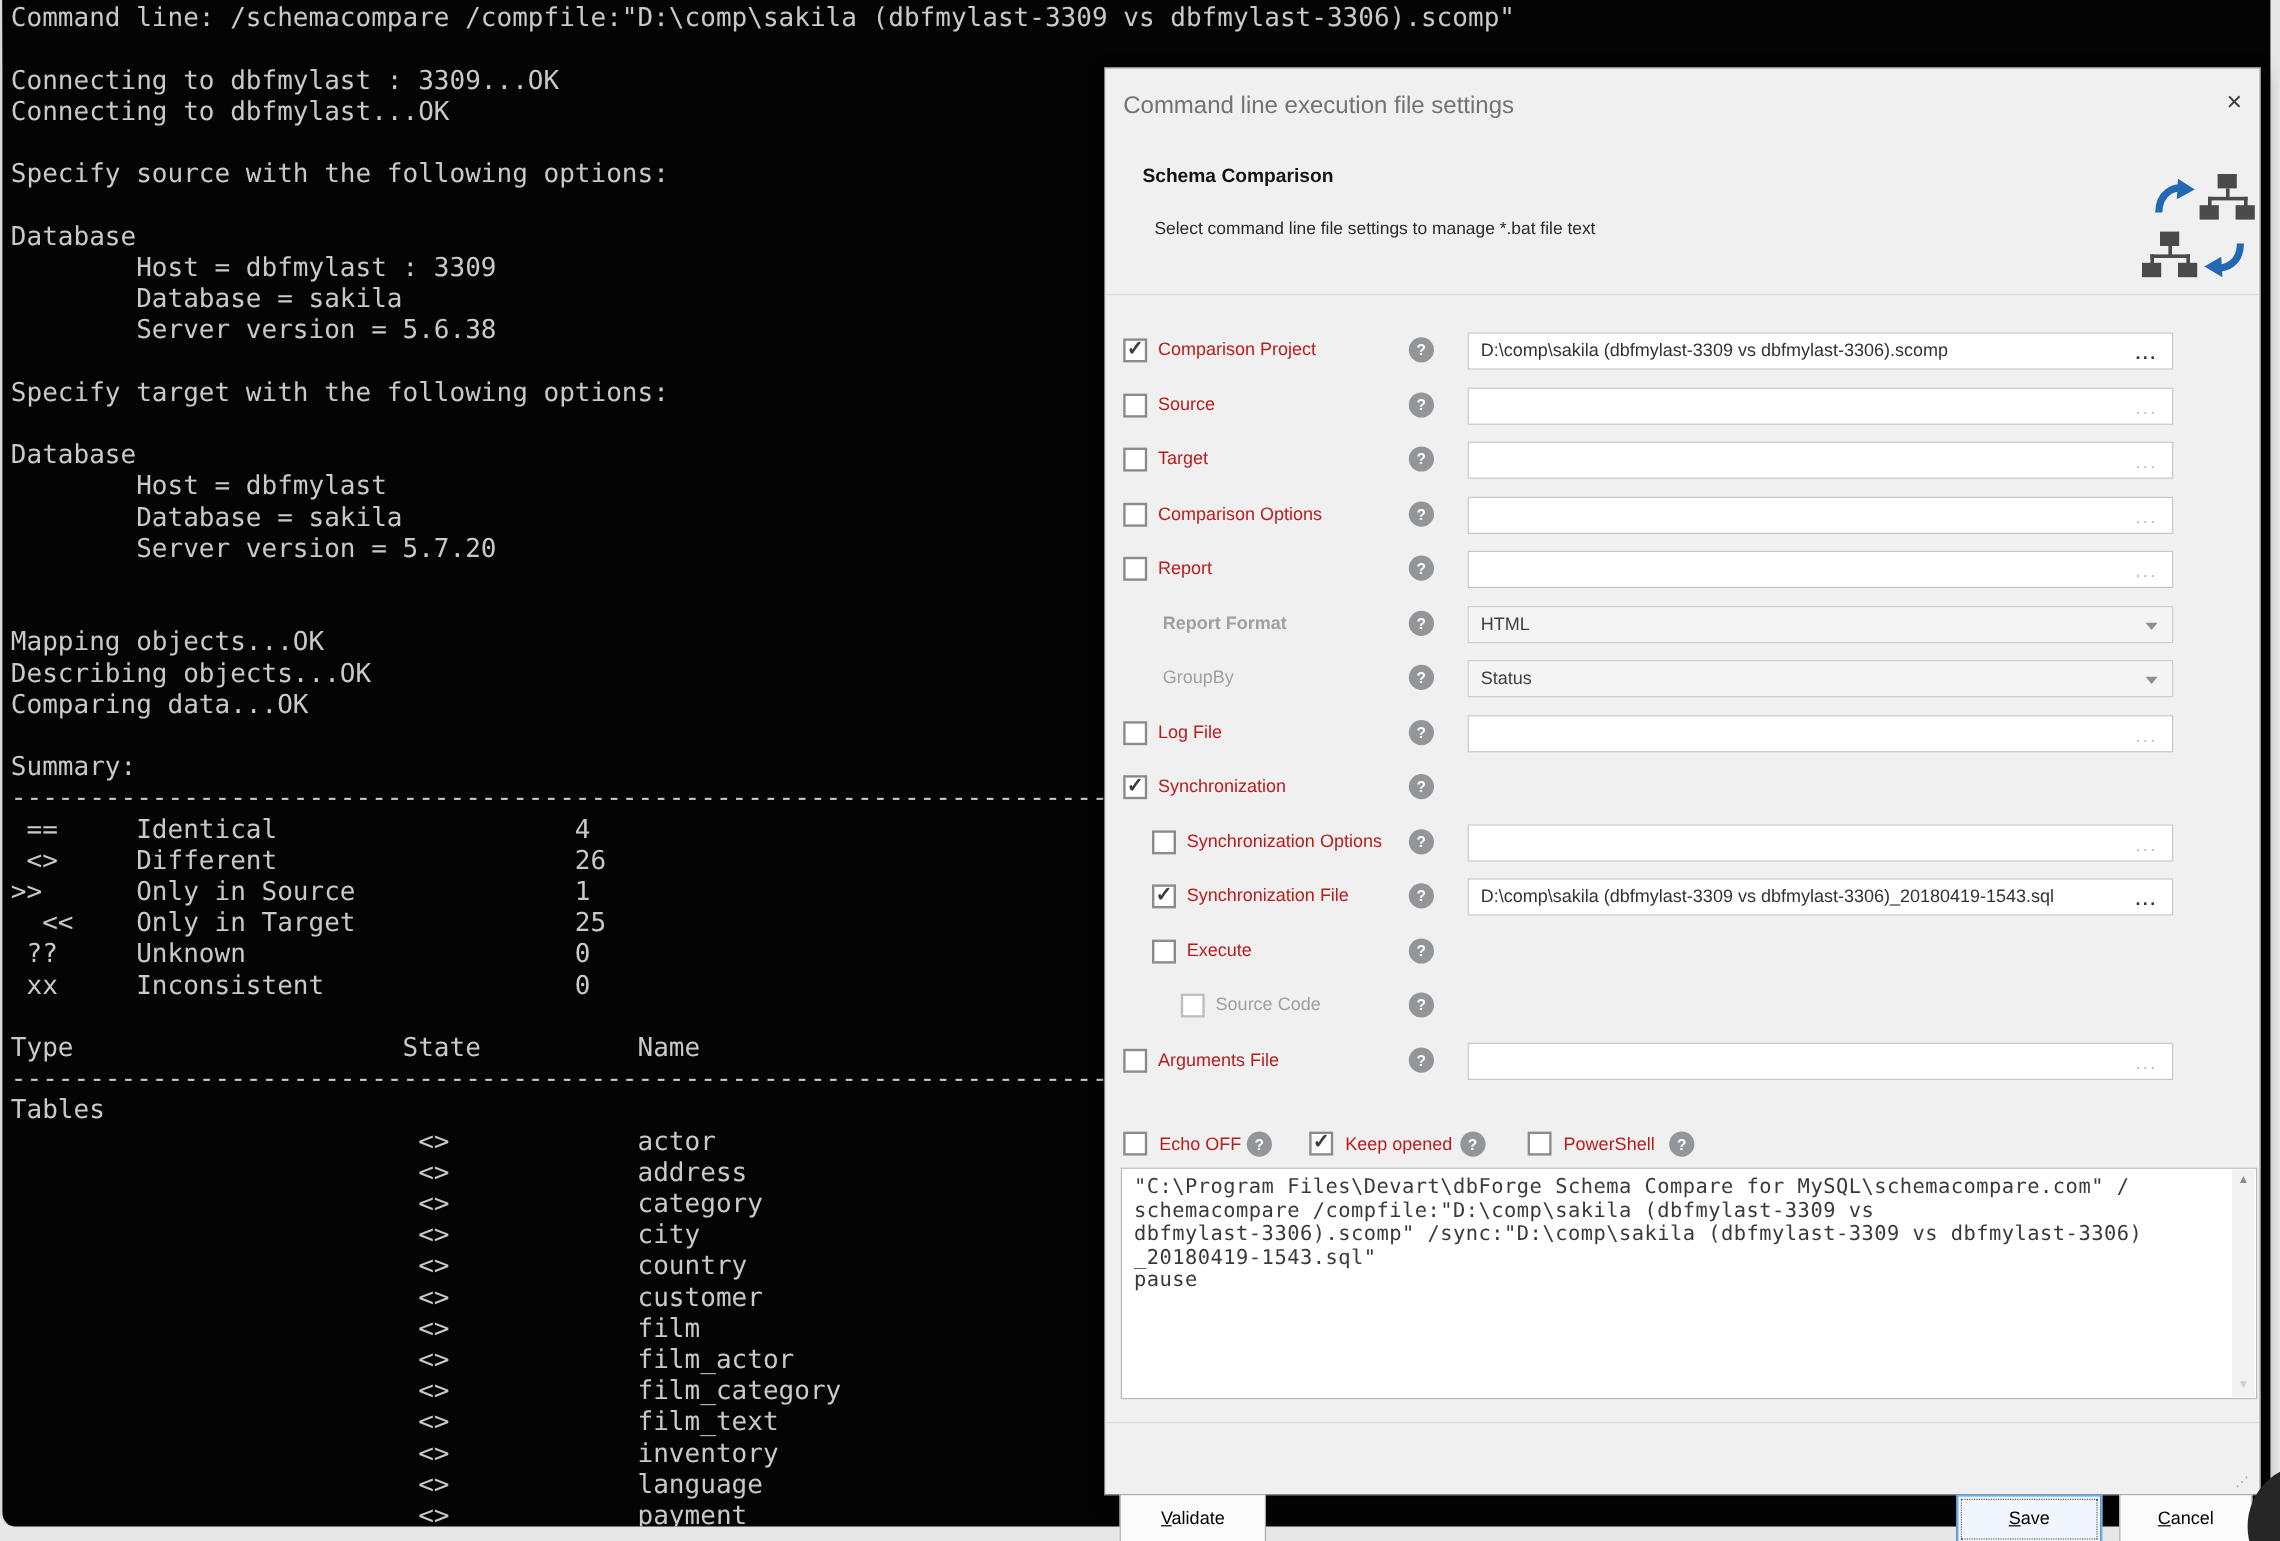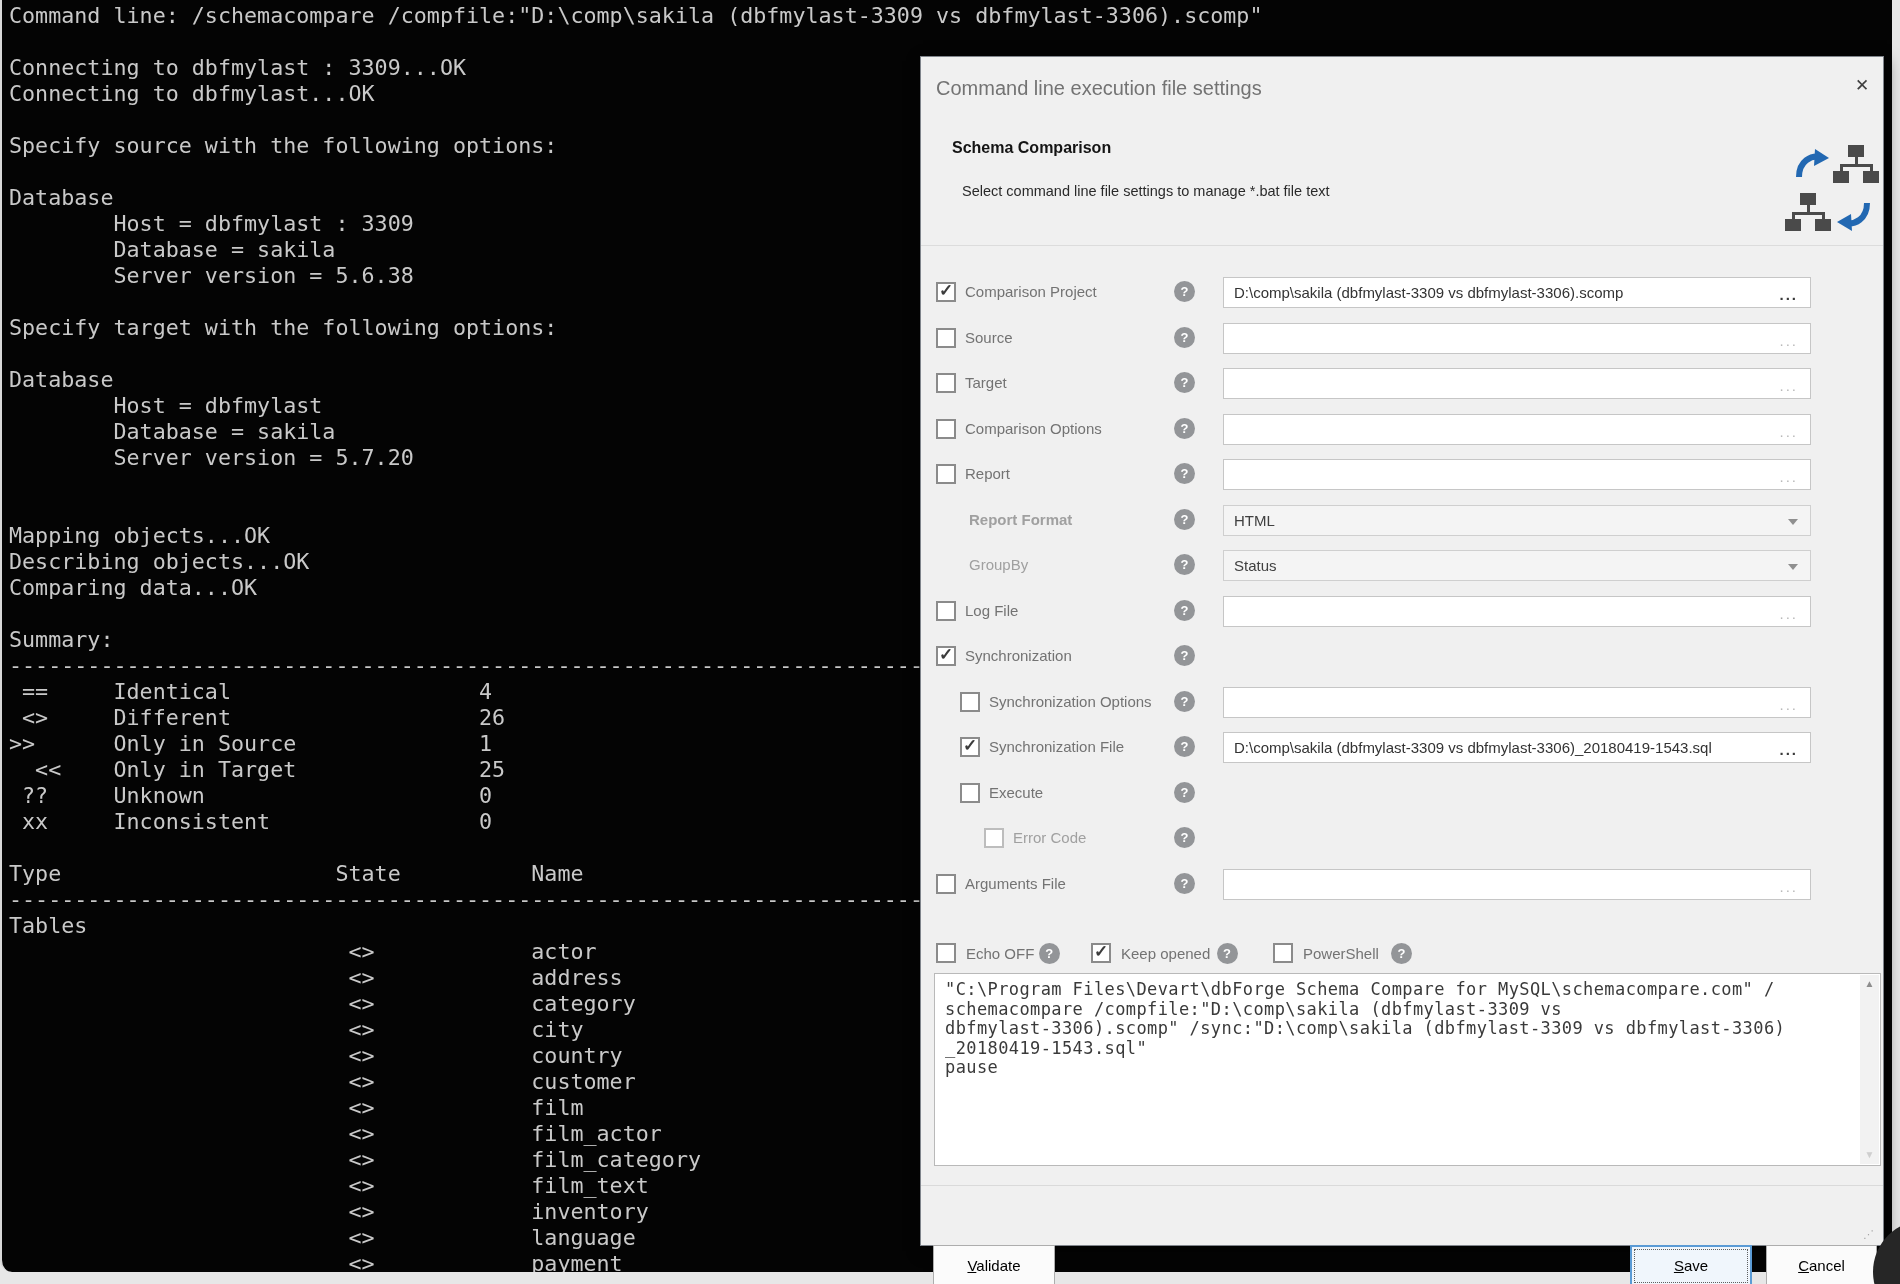--- a/index.html
+++ b/index.html
@@ -30,21 +30,21 @@
   .sec-head  { position:absolute; left:31px; top:82px; font-size:16px; font-weight:bold; color:#141414; }
   .sec-sub   { position:absolute; left:41px; top:126px; font-size:14.5px; color:#2a2a2a; }
   .hdr-icon  { position:absolute; left:864px; top:88px; }
   .hdr-sep   { position:absolute; left:0; top:188px; width:100%; height:1px; background:#dcdcdc; }
 
   .row { position:absolute; left:0; width:964px; height:31px; }
   .cb { position:absolute; width:20px; height:20px; top:5px; background:#fff;
         border:2px solid #8b8b8b; }
   .cb.disabled { border-color:#bdbdbd; }
   .cb .tick { position:absolute; left:1px; top:-4px; font-size:17px; font-weight:bold; color:#3c3c3c; }
-  .rowlabel { position:absolute; top:6px; font-size:15px; color:#737373; white-space:nowrap; }
+  .rowlabel { position:absolute; top:6px; font-size:15px; color:#b91c1c; white-space:nowrap; }
   .rowlabel.disabled { color:#a0a0a0; }
   .help { position:absolute; left:253px; top:4px; width:21px; height:21px; border-radius:50%;
           background:#939598; color:#fff; font-size:13px; font-weight:bold;
           text-align:center; line-height:21px; }
   .field { position:absolute; left:302px; top:0; width:588px; height:31px;
            background:#fff; border:1px solid #c6c6c6; font-size:15px; color:#333;
            line-height:29px; padding:0 34px 0 10px; white-space:nowrap; overflow:hidden; }
   .field.dd { background:#f4f4f4; color:#404040; border-color:#cfcfcf; }
   .dots { position:absolute; right:12px; top:2px; font-size:15px; font-weight:bold;
           letter-spacing:2px; color:#3a3a3a; }
@@ -256,21 +256,21 @@
         <span class="help">?</span>
         <div class="field">D:\comp\sakila (dbfmylast-3309 vs dbfmylast-3306)_20180419-1543.sql<span class="dots">...</span></div>
       </div>
       <div class="row" style="top: 720.5px;">
         <span class="cb" style="left: 39px;"></span>
         <span class="rowlabel" style="left: 68px;">Execute</span>
         <span class="help">?</span>
       </div>
       <div class="row" style="top: 766px;">
         <span class="cb disabled" style="left: 63px;"></span>
-        <span class="rowlabel disabled" style="left: 92px;">Error Code</span>
+        <span class="rowlabel disabled" style="left: 92px;">Source Code</span>
         <span class="help">?</span>
       </div>
       <div class="row" style="top: 811.5px;">
         <span class="cb" style="left: 15px;"></span>
         <span class="rowlabel" style="left: 44px;">Arguments File</span>
         <span class="help">?</span>
         <div class="field">
           <span class="dots disabled">...</span>
         </div>
       </div>

